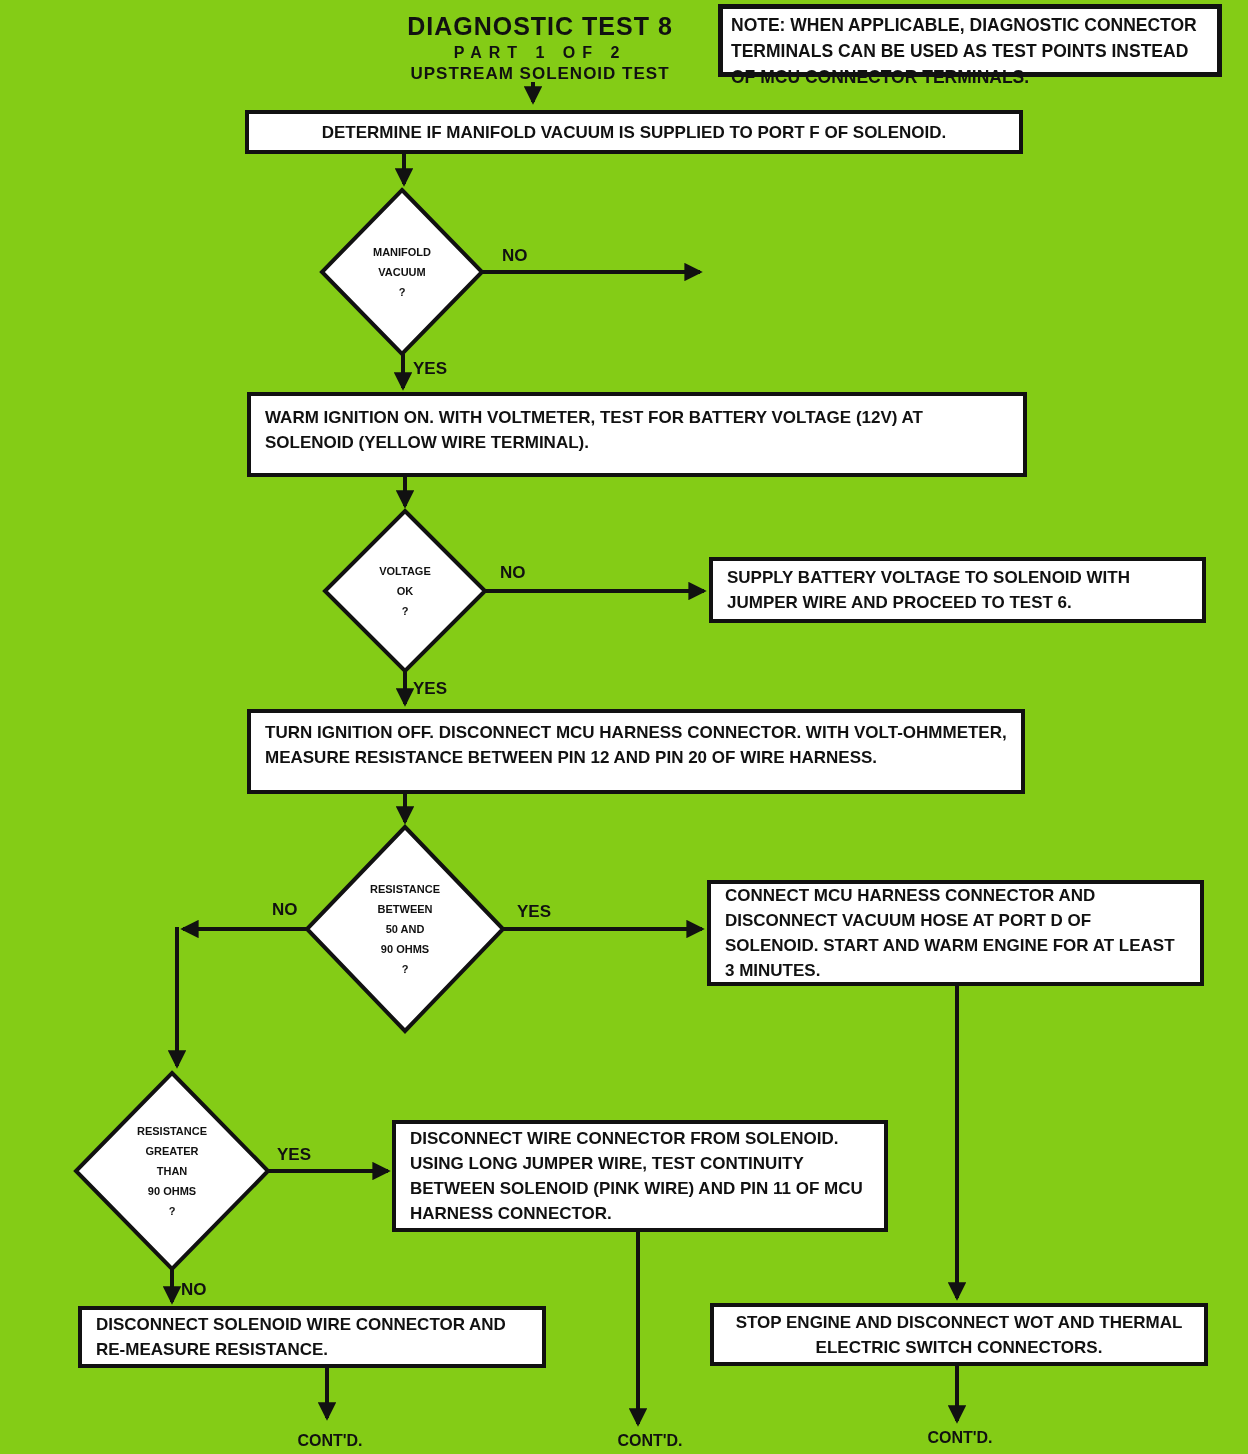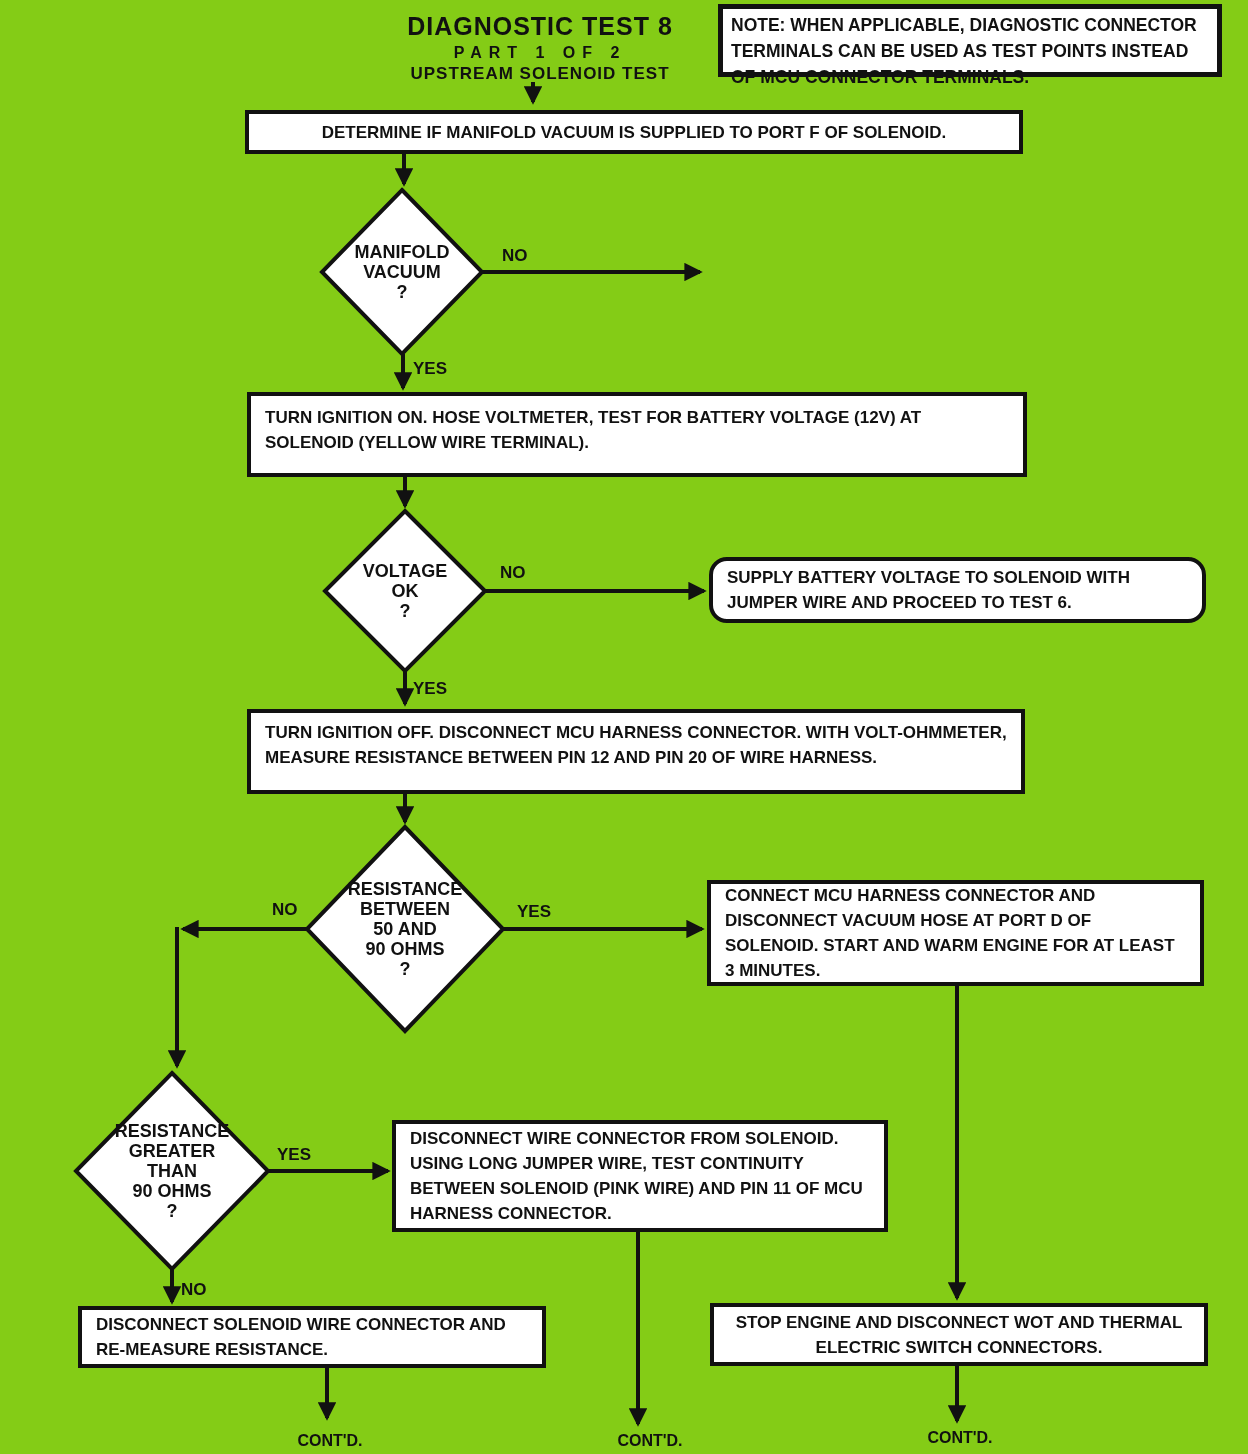--- a/index.html
+++ b/index.html
@@ -18,21 +18,21 @@
   .notebox{
     position:absolute;box-sizing:border-box;border:5px solid #111;background:#fff;
     padding:3px 8px;font-size:17.5px;line-height:26px;z-index:2;
   }
   .titleblock{position:absolute;text-align:center;z-index:2;}
   .title-l1{font-size:25px;letter-spacing:1px;}
   .title-l2{font-size:16px;letter-spacing:7px;margin-top:3px;}
   .title-l3{font-size:17px;letter-spacing:1px;margin-top:2px;}
   .dtext{
     position:absolute;text-align:center;white-space:pre-line;
-    font-size:18px;line-height:20px;z-index:2;
+    font-size:11px;line-height:20px;z-index:2;
   }
   .blabel{position:absolute;font-size:17px;z-index:2;text-align:center;}
   .contd{position:absolute;font-size:16px;z-index:2;width:90px;text-align:center;}
 </style>
 </head>
 <body>
 
 <div class="canvas">
 
   <svg class="wires" width="1248" height="1454" viewBox="0 0 1248 1454">
@@ -85,23 +85,23 @@
     <div class="title-l1">DIAGNOSTIC TEST 8</div>
     <div class="title-l2">PART 1 OF 2</div>
     <div class="title-l3">UPSTREAM SOLENOID TEST</div>
   </div>
 
   <div class="notebox" style="left:718px;top:4px;width:504px;height:73px;">NOTE: WHEN APPLICABLE, DIAGNOSTIC CONNECTOR TERMINALS CAN BE USED AS TEST POINTS INSTEAD OF MCU CONNECTOR TERMINALS.</div>
 
   <div class="pbox center" style="left:245px;top:110px;width:778px;height:44px;">DETERMINE IF MANIFOLD VACUUM IS SUPPLIED TO PORT F OF SOLENOID.</div>
 
 
-  <div class="pbox" style="left:247px;top:392px;width:780px;height:85px;align-items:flex-start;padding-top:9px;">TURN IGNITION ON. HOSE VOLTMETER, TEST FOR BATTERY VOLTAGE (12V) AT SOLENOID (YELLOW WIRE TERMINAL).</div>
+  <div class="pbox" style="left:247px;top:392px;width:780px;height:85px;align-items:flex-start;padding-top:9px;">WARM IGNITION ON. WITH VOLTMETER, TEST FOR BATTERY VOLTAGE (12V) AT SOLENOID (YELLOW WIRE TERMINAL).</div>
 
-  <div class="pbox" style="left:709px;top:557px;width:497px;height:66px;border-radius:18px;">SUPPLY BATTERY VOLTAGE TO SOLENOID WITH JUMPER WIRE AND PROCEED TO TEST 6.</div>
+  <div class="pbox" style="left:709px;top:557px;width:497px;height:66px;">SUPPLY BATTERY VOLTAGE TO SOLENOID WITH JUMPER WIRE AND PROCEED TO TEST 6.</div>
 
   <div class="pbox" style="left:247px;top:709px;width:778px;height:85px;align-items:flex-start;padding-top:7px;">TURN IGNITION OFF. DISCONNECT MCU HARNESS CONNECTOR. WITH VOLT-OHMMETER, MEASURE RESISTANCE BETWEEN PIN 12 AND PIN 20 OF WIRE HARNESS.</div>
 
   <div class="pbox" style="left:707px;top:880px;width:497px;height:106px;">CONNECT MCU HARNESS CONNECTOR AND DISCONNECT VACUUM HOSE AT PORT D OF SOLENOID. START AND WARM ENGINE FOR AT LEAST 3 MINUTES.</div>
 
   <div class="pbox" style="left:392px;top:1120px;width:496px;height:112px;">DISCONNECT WIRE CONNECTOR FROM SOLENOID. USING LONG JUMPER WIRE, TEST CONTINUITY BETWEEN SOLENOID (PINK WIRE) AND PIN 11 OF MCU HARNESS CONNECTOR.</div>
 
   <div class="pbox" style="left:78px;top:1306px;width:468px;height:62px;">DISCONNECT SOLENOID WIRE CONNECTOR AND RE-MEASURE RESISTANCE.</div>
 
   <div class="pbox center" style="left:710px;top:1303px;width:498px;height:63px;">STOP ENGINE AND DISCONNECT WOT AND THERMAL ELECTRIC  SWITCH CONNECTORS.</div>

